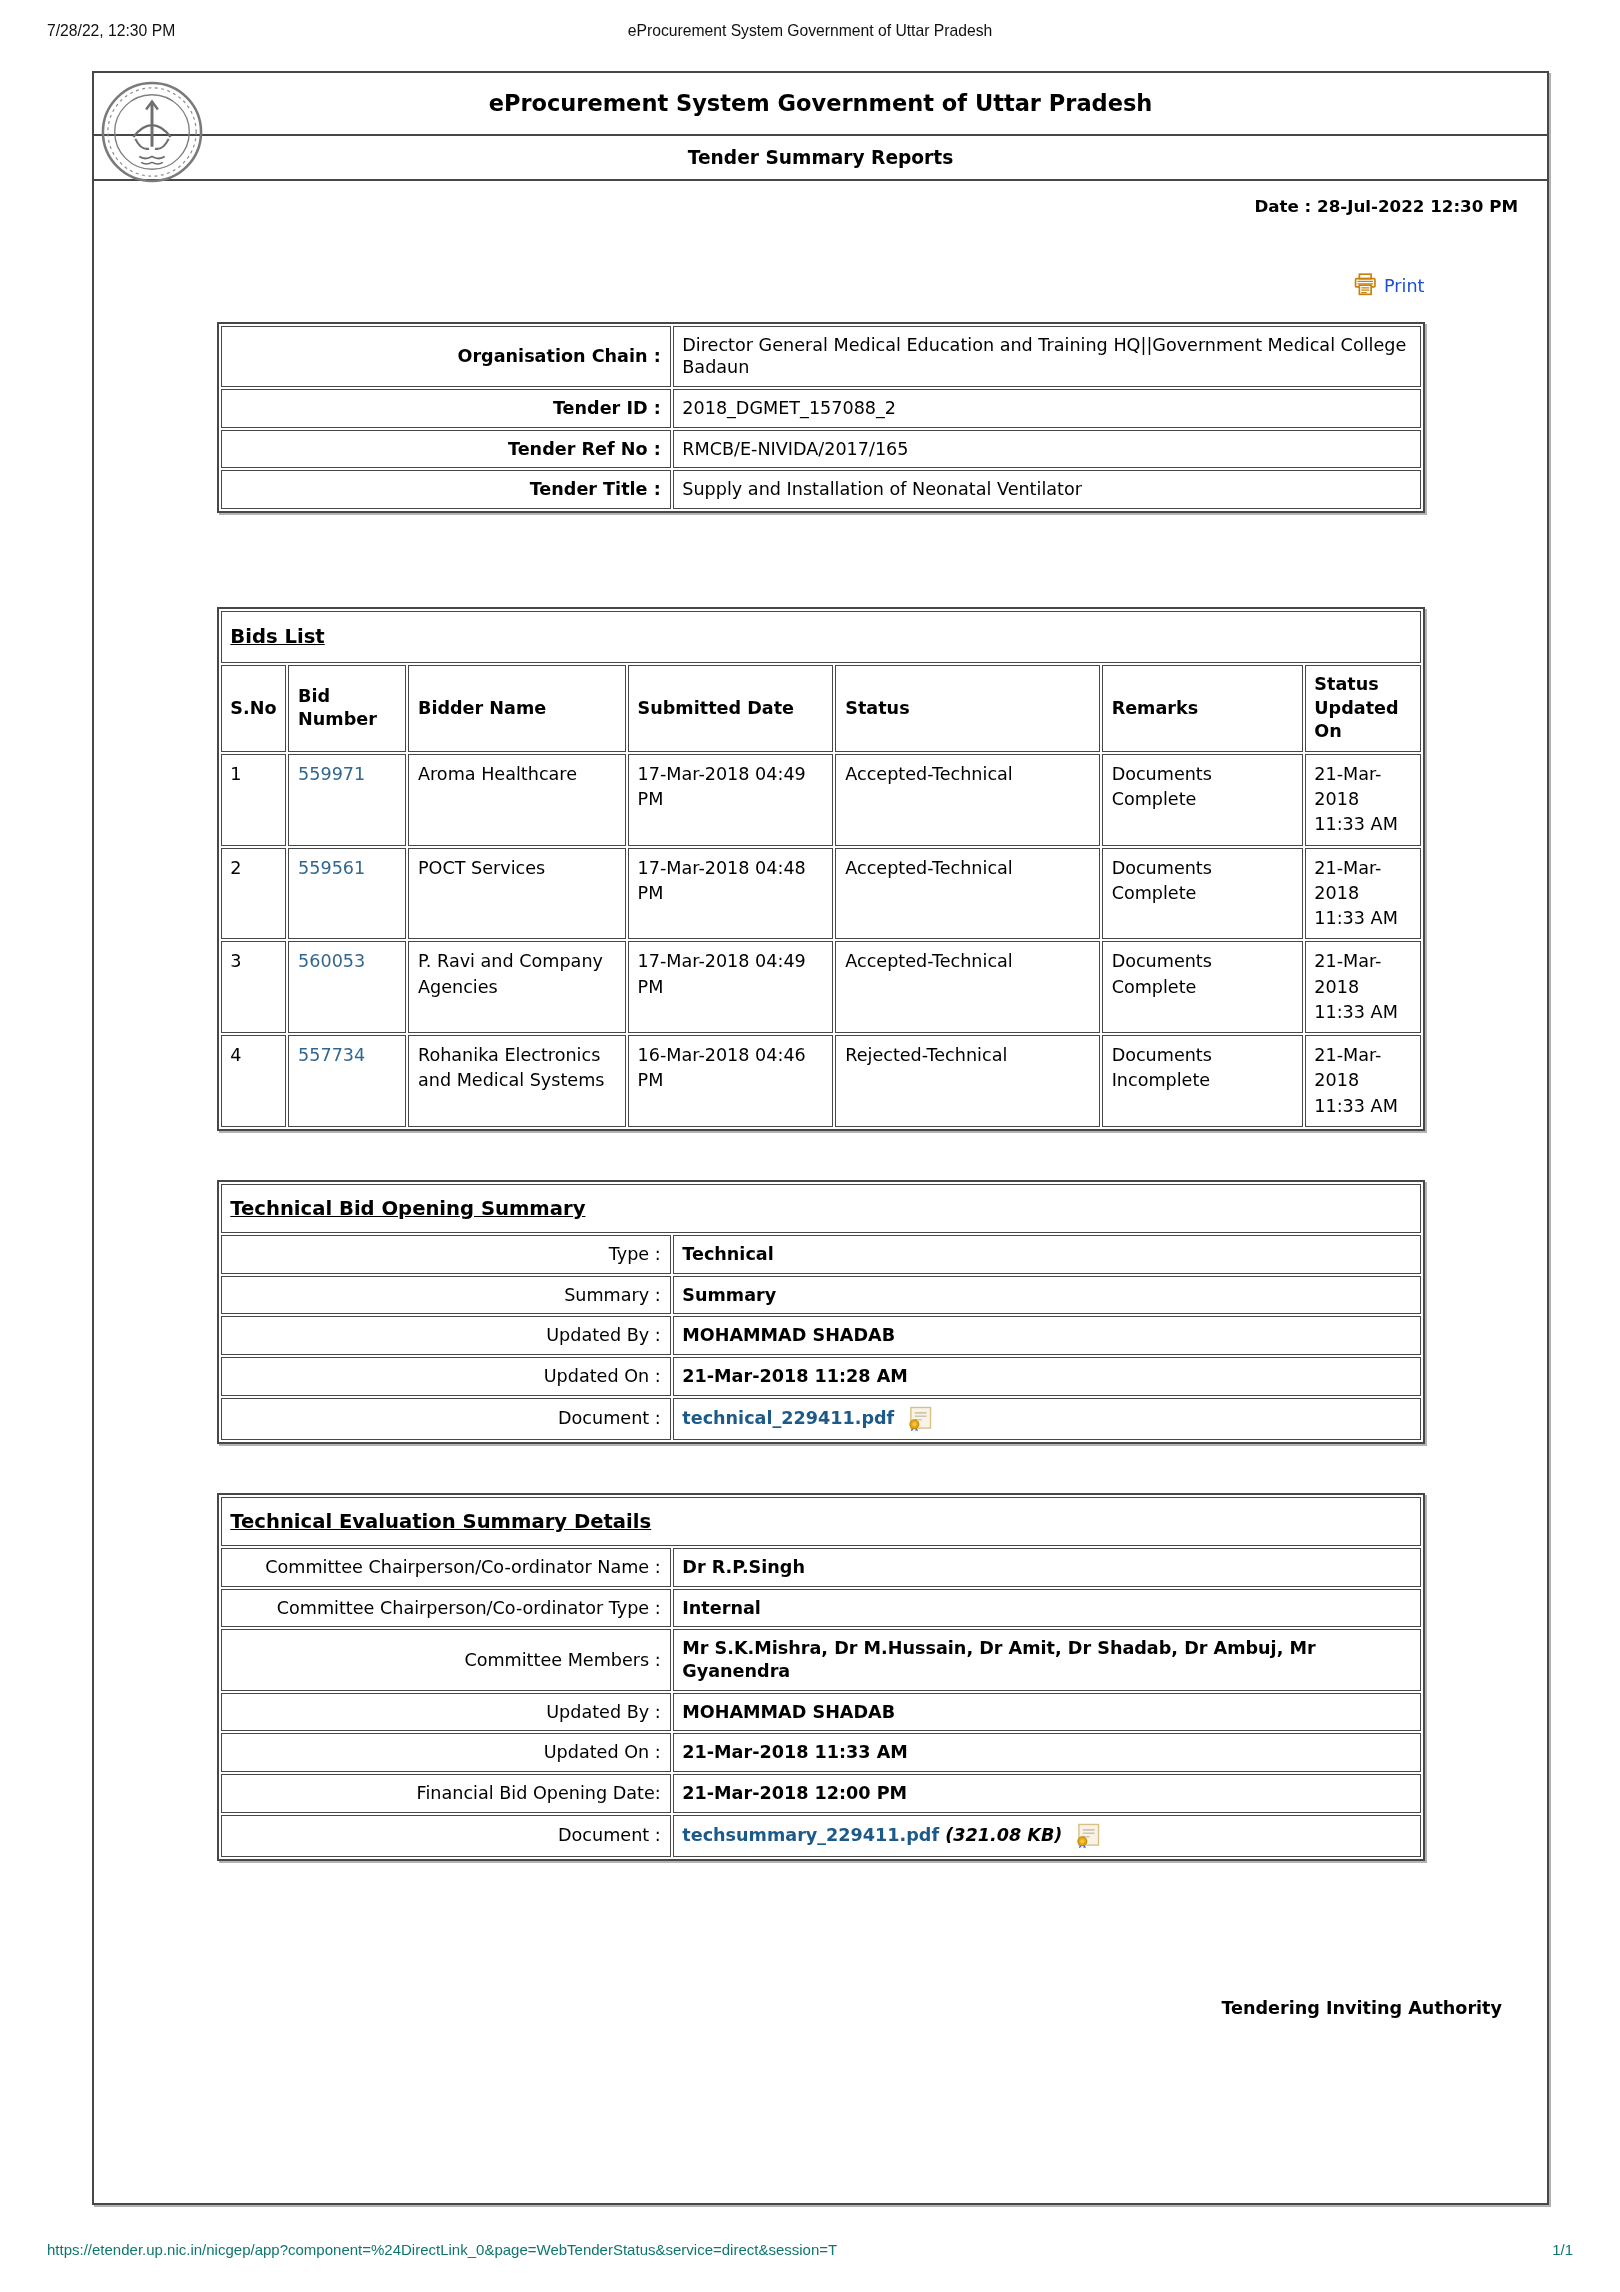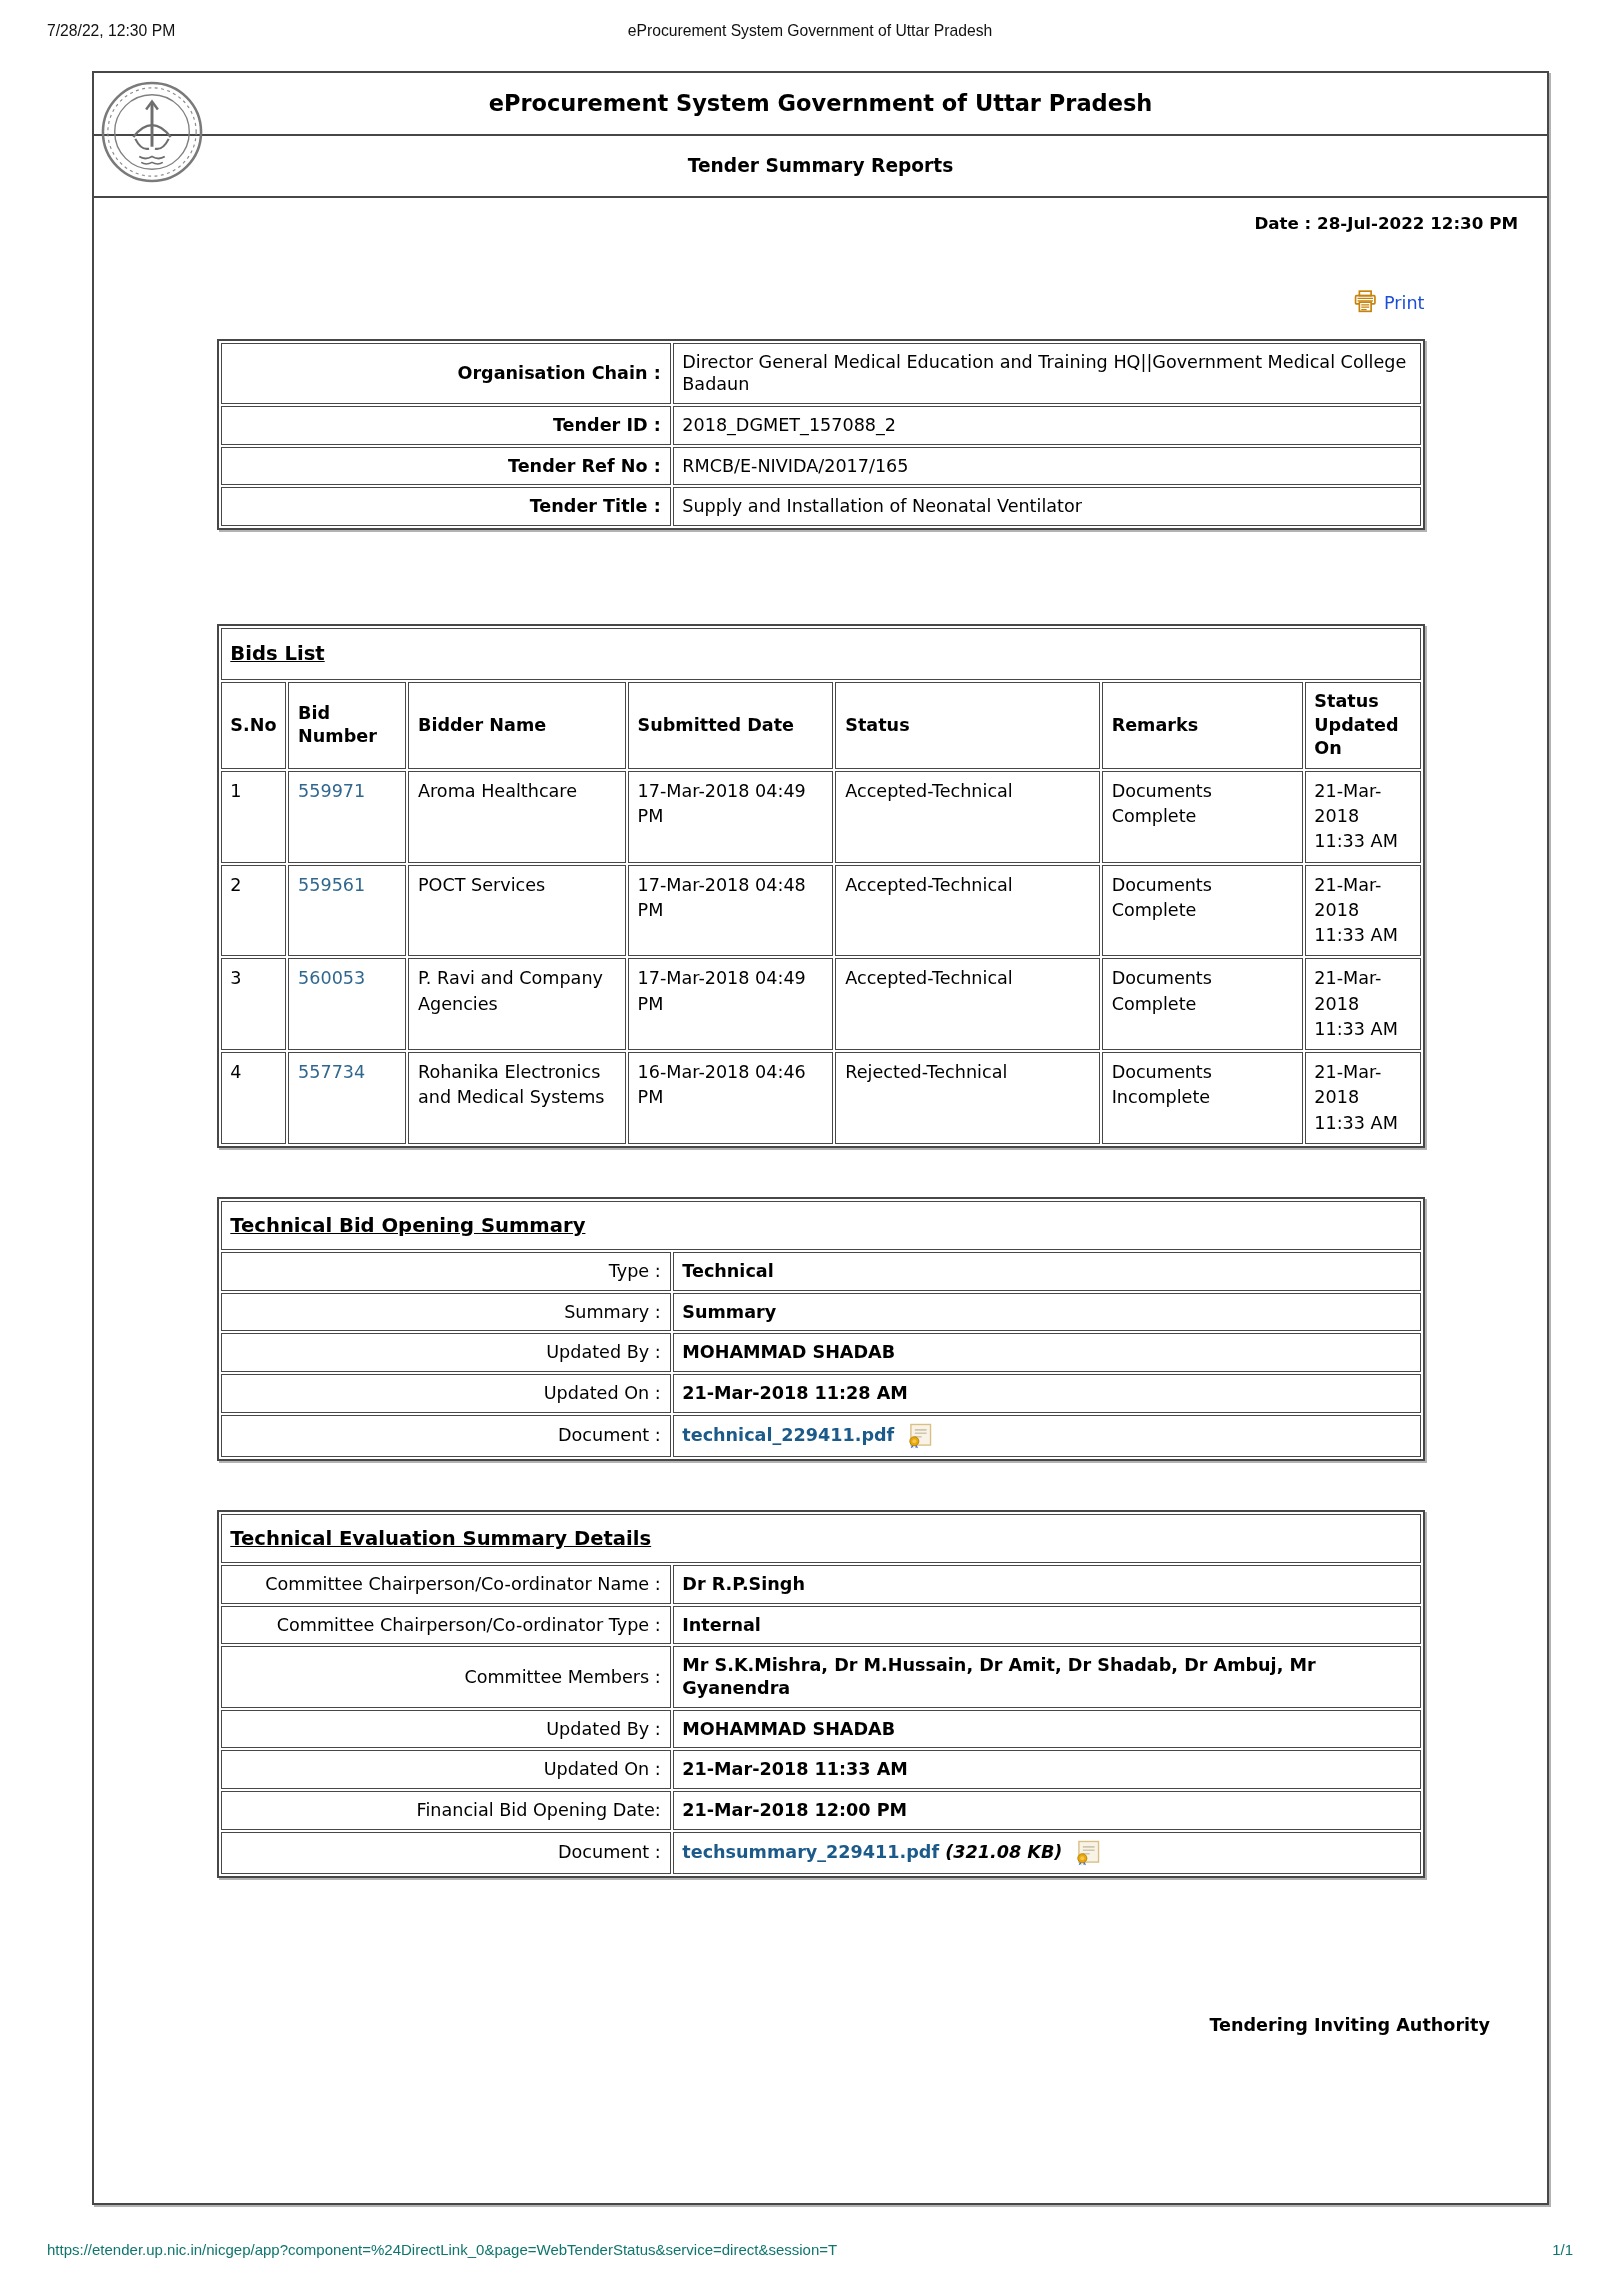--- a/index.html
+++ b/index.html
@@ -28,21 +28,21 @@
     margin:31px 71px 0 92px;min-height:2134px;background:#fff;
     border:2px solid var(--border-gray);
     box-shadow:2px 2px 0 #b3b3b3;position:relative;
   }
   .hdr{position:relative;}
   .hdr-row1{
     height:63px;display:flex;align-items:center;justify-content:center;
     font-size:22.5px;font-weight:bold;border-bottom:2px solid var(--border-gray);
   }
   .hdr-row2{
-    height:62px;display:flex;align-items:center;justify-content:center;
+    height:45px;display:flex;align-items:center;justify-content:center;
     font-size:18.6px;font-weight:bold;border-bottom:2px solid var(--border-gray);
   }
   .hdr-row3{
     height:51px;display:flex;align-items:center;justify-content:flex-end;
     padding-right:29px;font-size:16.7px;font-weight:bold;
   }
   .logo{
     position:absolute;left:5.9px;top:7.8px;z-index:3;
     display:flex;align-items:center;gap:9.8px;
   }
@@ -83,21 +83,21 @@
   .bids td{vertical-align:top;line-height:1.44;}
   a.bid-link{color:var(--link-blue);text-decoration:none;cursor:pointer;}
   a.doc-link{
     color:var(--document-link-blue);font-weight:bold;
     text-decoration:none;cursor:pointer;font-size:17.6px;
   }
   .doc-size{font-weight:bold;color:#000;font-style:italic;}
   .doc-cell{vertical-align:middle;}
   .doc-cell svg{vertical-align:middle;margin-left:5.9px;}
   .authority{
-    margin-top:137px;text-align:right;padding-right:57px;
+    margin-top:137px;text-align:right;padding-right:45px;
     font-size:17.6px;font-weight:bold;
   }
   
   .page-footer{
     position:absolute;left:47px;right:47px;bottom:35px;
     display:flex;justify-content:space-between;align-items:flex-end;
     font-family:"Liberation Sans",sans-serif;font-size:15px;color:#0f766e;
   }
 </style>
 </head>

